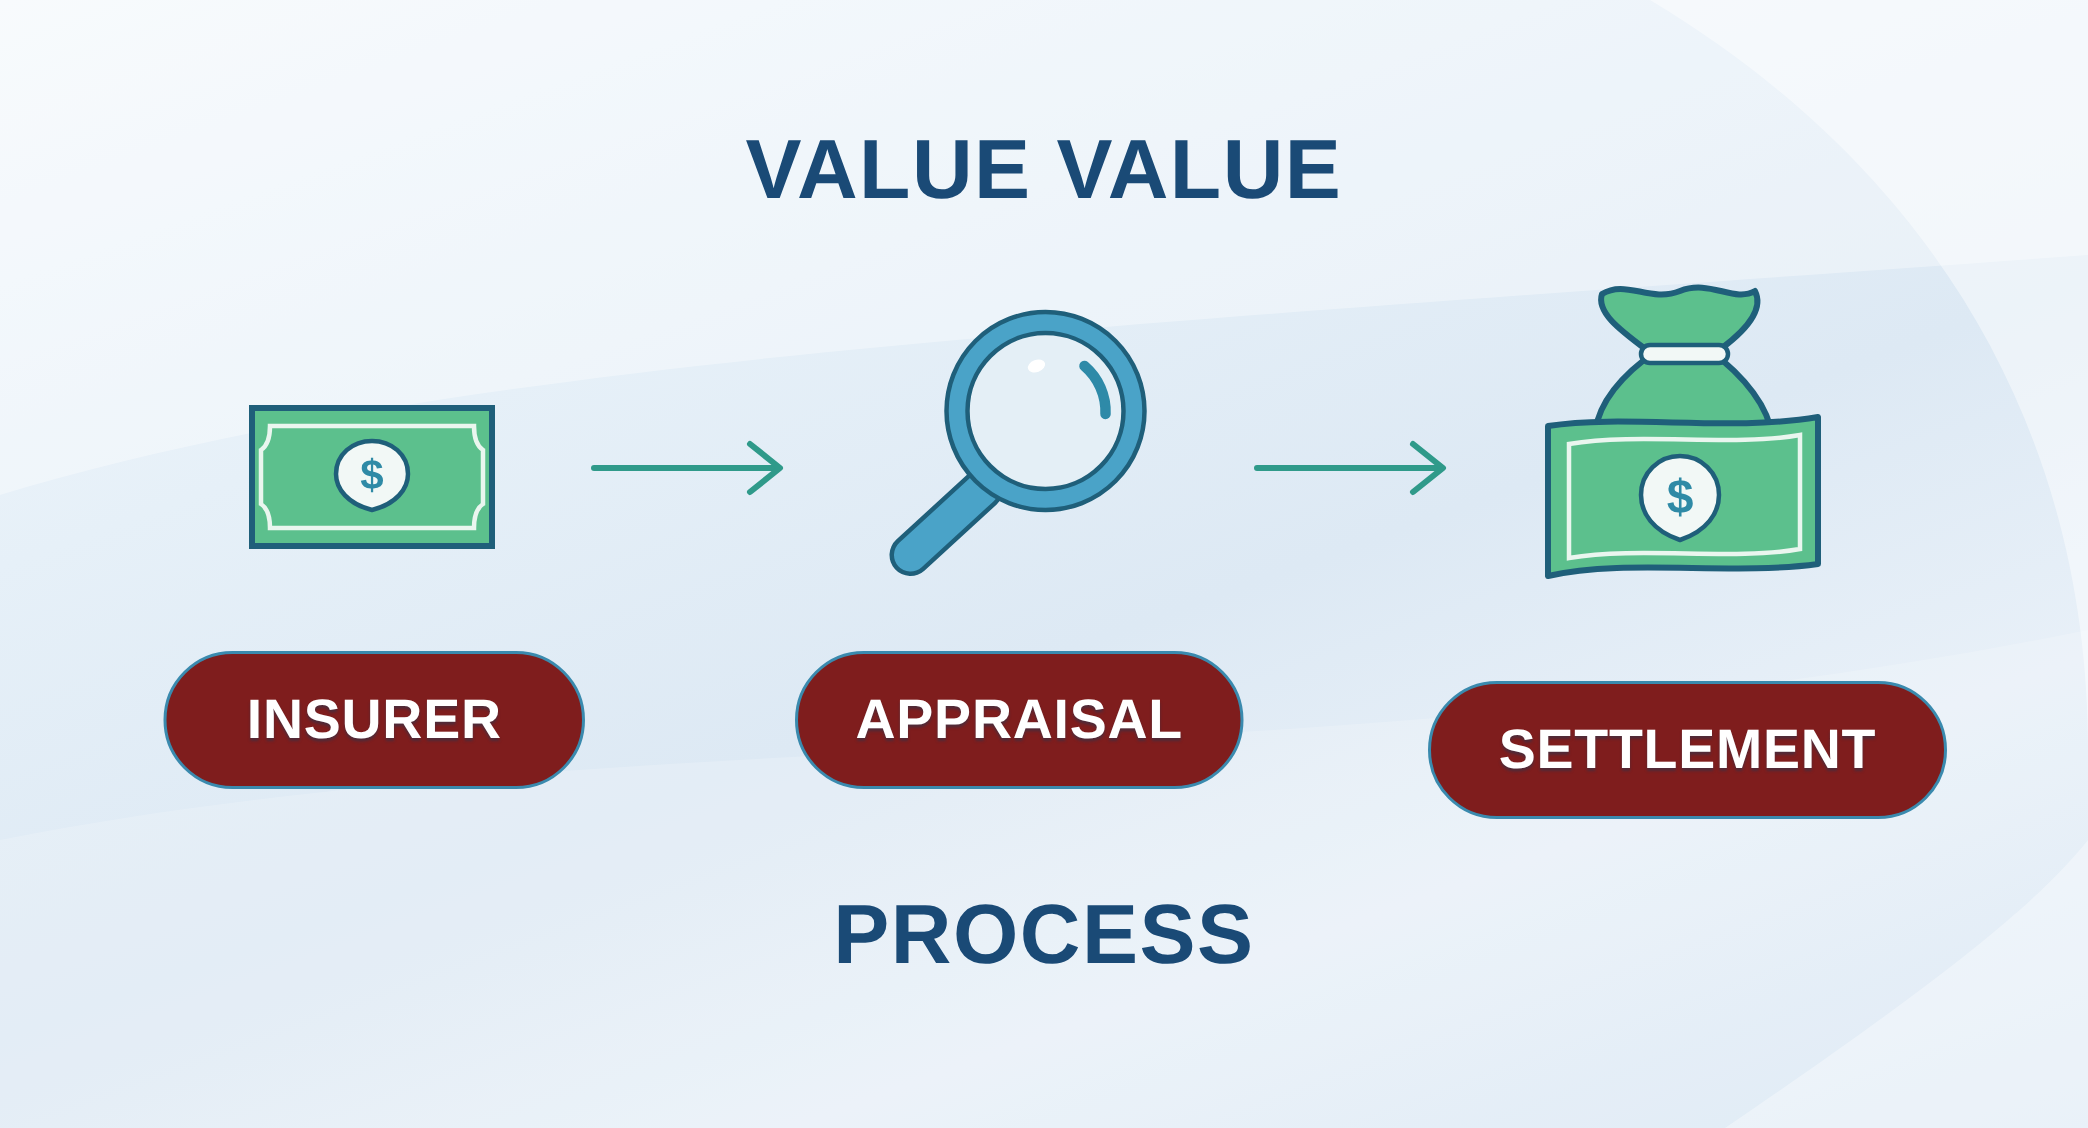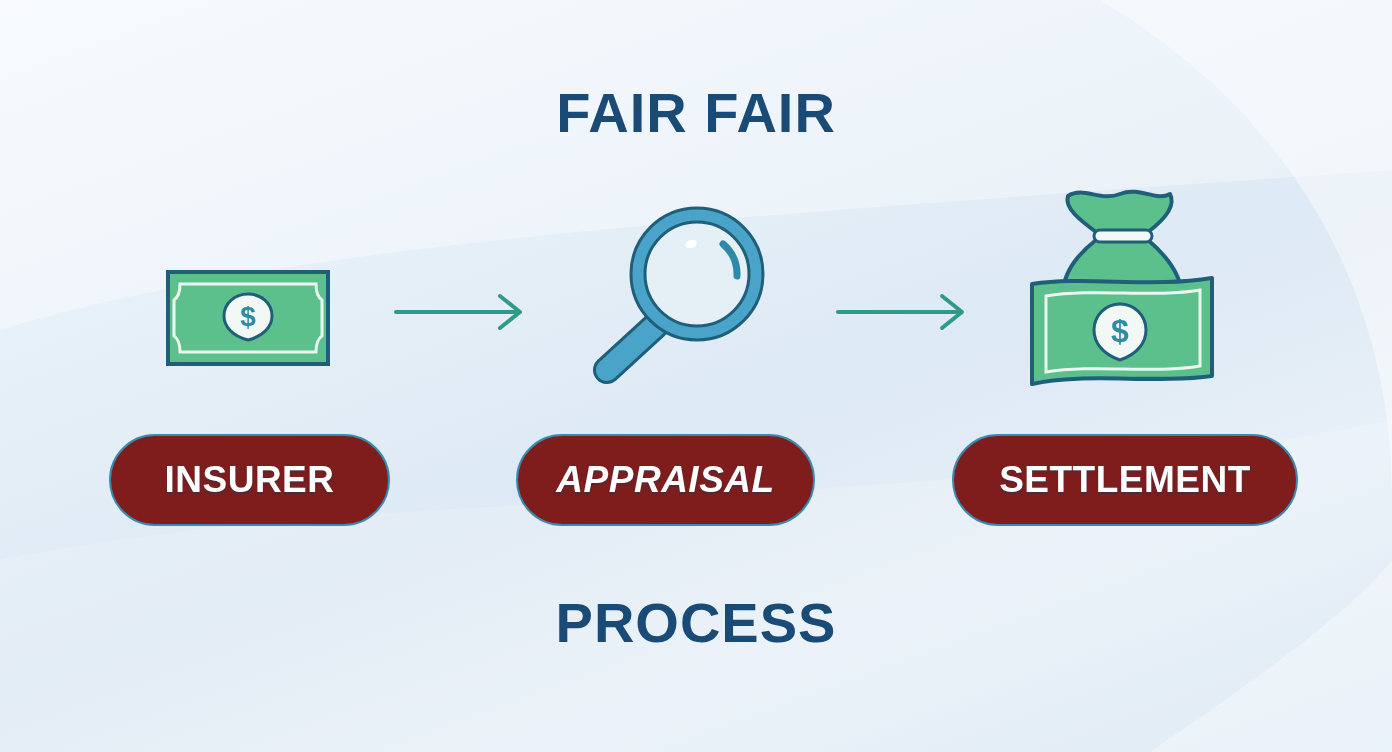--- a/index.html
+++ b/index.html
@@ -30,21 +30,21 @@
 </head>
 <body>
 
 <svg class="bg-swoosh" viewBox="0 0 1392 752">
   <path d="M0,330 C300,240 700,220 1392,170 L1392,0 L0,0 Z" fill="#ffffff" opacity="0.35"></path>
   <path d="M0,560 C400,480 900,520 1392,420 L1392,752 L0,752 Z" fill="#ffffff" opacity="0.18"></path>
   <path d="M1100,0 C1300,120 1392,300 1392,500 L1392,0 Z" fill="#ffffff" opacity="0.45"></path>
   <path d="M1150,752 C1300,650 1360,600 1392,560 L1392,752 Z" fill="#ffffff" opacity="0.35"></path>
 </svg>
 
-<div class="title top">FAIR FAIR</div>
+<div class="title top">VALUE VALUE</div>
 
 <svg class="icon" style="left:166px;top:270px;" width="164" height="96" viewBox="0 0 164 96">
   <rect x="2" y="2" width="160" height="92" fill="#5cc08d" stroke="#1f5f7a" stroke-width="4"></rect>
   <path d="M14,14 L150,14 Q150,26 156,30 L156,66 Q150,70 150,82 L14,82 Q14,70 8,66 L8,30 Q14,26 14,14 Z" fill="none" stroke="#eaf6ef" stroke-width="3"></path>
   <path d="M82,70 C66,66 58,56 58,46 C58,33 69,24 82,24 C95,24 106,33 106,46 C106,56 98,66 82,70 Z" fill="#f2f8f6" stroke="#1f5f7a" stroke-width="3"></path>
   <text x="82" y="56" text-anchor="middle" font-family="Liberation Sans, sans-serif" font-size="28" font-weight="bold" fill="#2f8aa6">$</text>
 </svg>
 
 <svg class="arrow" style="left:392px;top:290px;" width="134" height="44" viewBox="0 0 134 44">
   <line x1="4" y1="22" x2="126" y2="22" stroke="#2f9a8a" stroke-width="4" stroke-linecap="round"></line>
@@ -71,20 +71,20 @@
   <rect x="70" y="46" width="58" height="12" rx="6" fill="#f2f8f6" stroke="#1f5f7a" stroke-width="3"></rect>
   <path d="M8,100 C60,92 130,104 188,94 L188,192 C130,200 60,188 8,200 Z" fill="#5cc08d" stroke="#1f5f7a" stroke-width="4" stroke-linejoin="round"></path>
   <path d="M22,112 C70,104 130,114 176,106 L176,182 C130,190 70,180 22,188 Z" fill="none" stroke="#eaf6ef" stroke-width="3"></path>
   <path d="M96,176 C78,170 70,158 70,146 C70,131 82,120 96,120 C110,120 122,131 122,146 C122,158 114,170 96,176 Z" fill="#f2f8f6" stroke="#1f5f7a" stroke-width="3"></path>
   <text x="96" y="158" text-anchor="middle" font-family="Liberation Sans, sans-serif" font-size="32" font-weight="bold" fill="#2f8aa6">$</text>
 </svg>
 
 <div class="pill" style="left:109px;width:281px;">
   <span>INSURER</span>
 </div>
-<div class="pill" style="left:516px;width:299px;font-style:italic;">
+<div class="pill" style="left:530px;width:299px;">
   <span>APPRAISAL</span>
 </div>
-<div class="pill" style="left:952px;width:346px;">
+<div class="pill" style="left:952px;width:346px;margin-top:20px;">
   <span>SETTLEMENT</span>
 </div>
 
 <div class="title bottom">PROCESS</div>
 
 </body></html>

